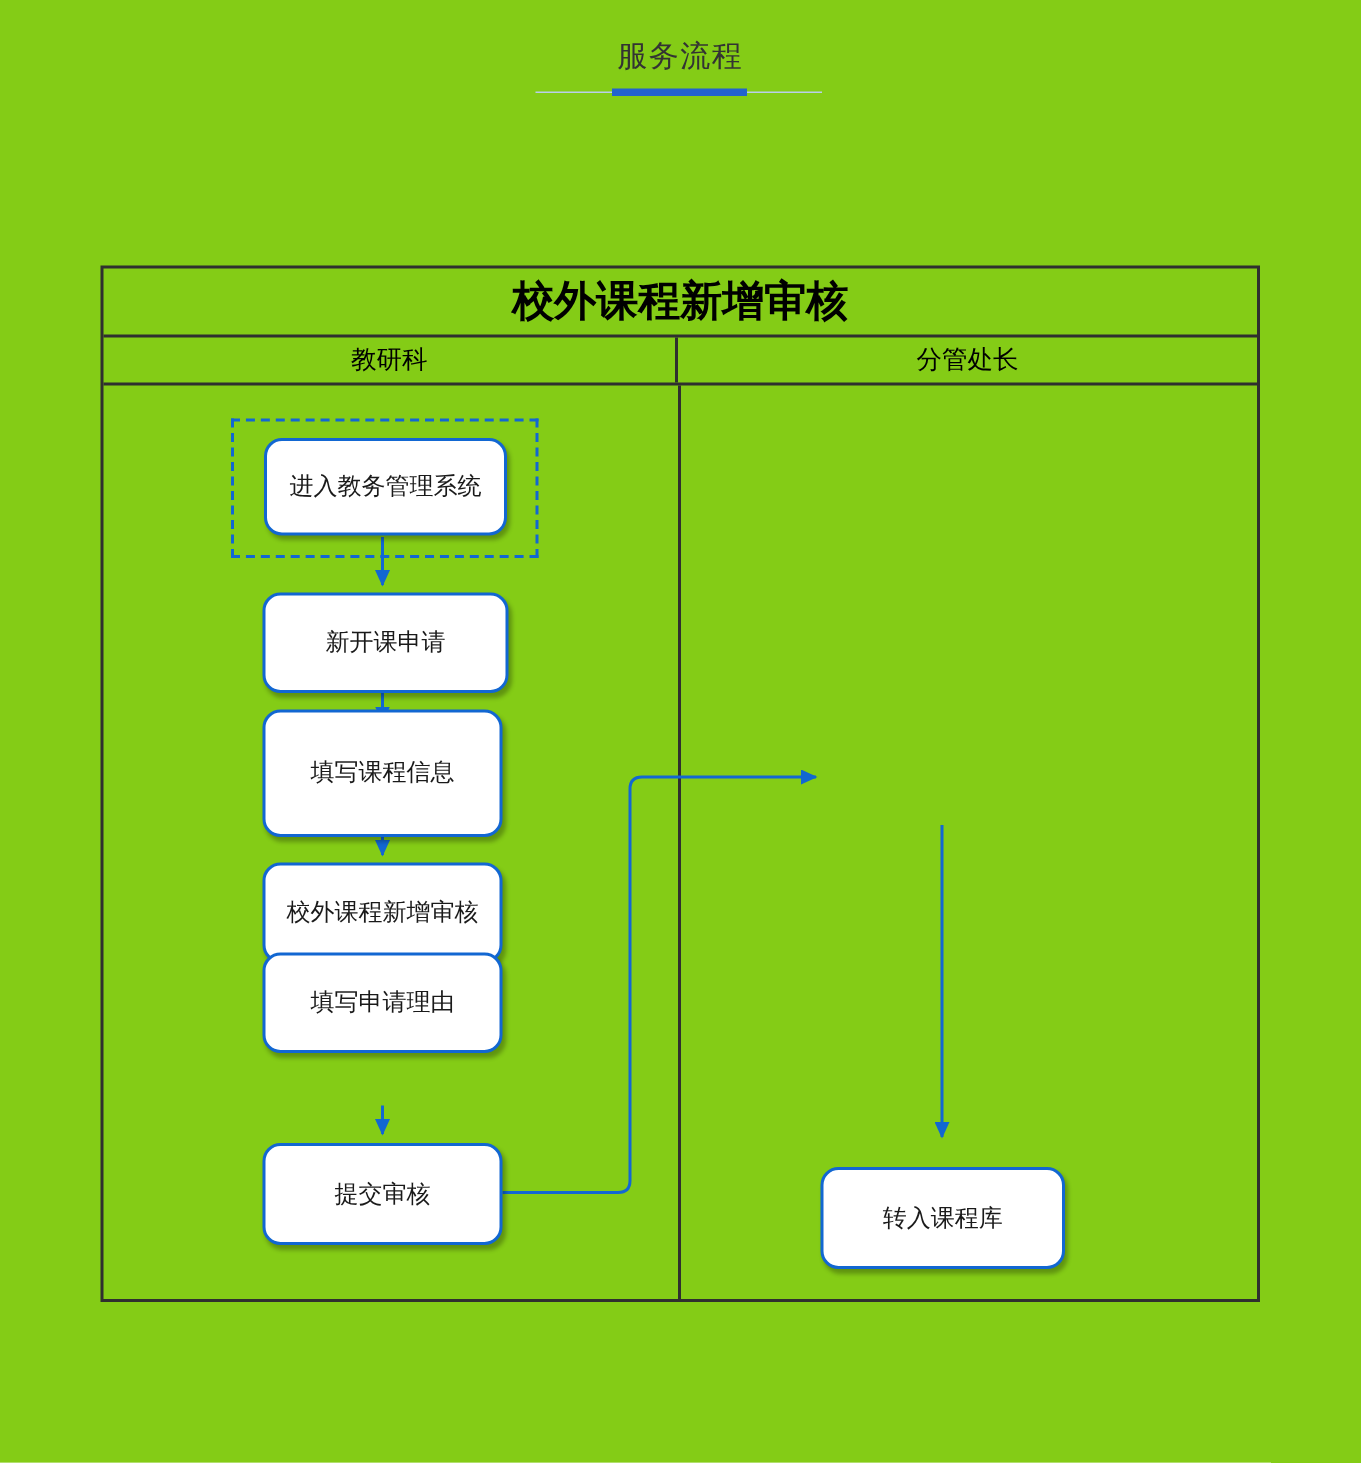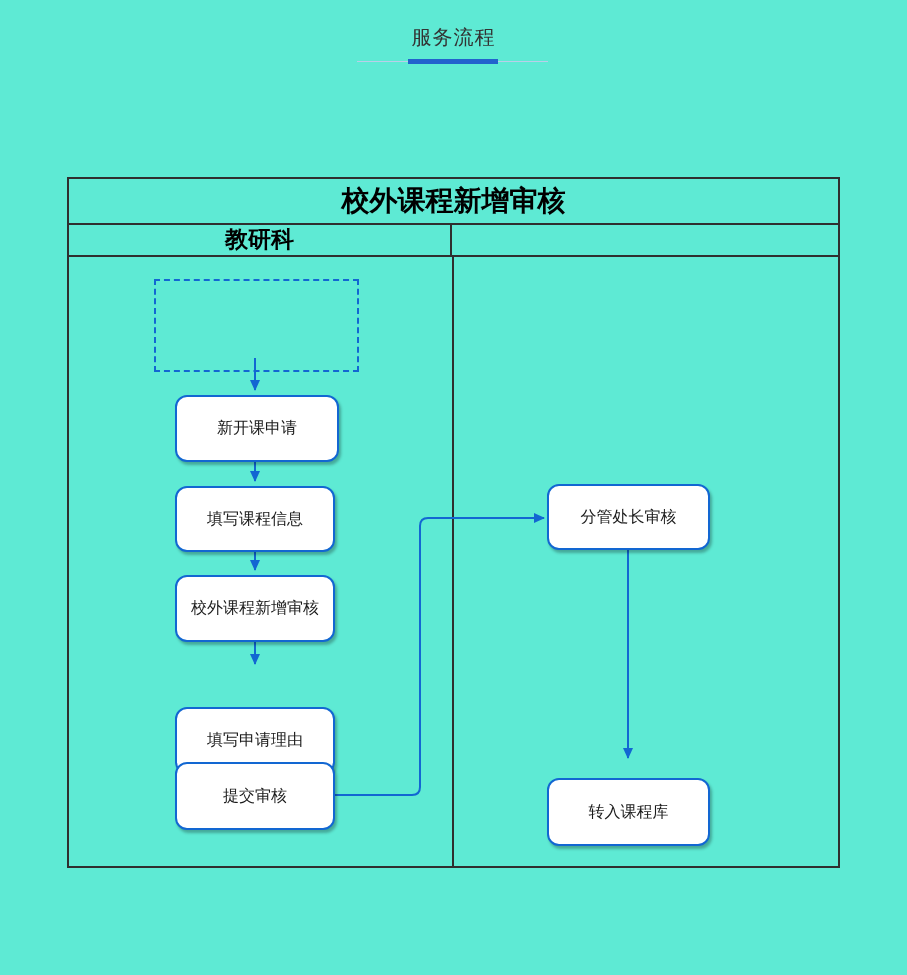--- a/index.html
+++ b/index.html
@@ -1,21 +1,21 @@
 <!DOCTYPE html>
 <html><head>
 <meta charset="utf-8">
 <style>
   * { margin: 0; padding: 0; box-sizing: border-box; }
   html, body { background: #ffffff; }
   body {
     font-family: "Liberation Sans", "DejaVu Sans", sans-serif;
     width: 907px; height: 975px; position: relative; overflow: hidden;
   }
-  .page { position: absolute; inset: 0; background: #5eead4; }
+  .page { position: absolute; inset: 0; background: #84cc16; }
 
   
   .page-header { position: absolute; top: 0; left: 0; width: 100%; text-align: center; }
   .page-title {
     display: inline-block; margin-top: 24px; font-size: 20px; font-weight: 500;
     color: #333333; letter-spacing: 1px;
   }
   .title-underline {
     position: absolute; left: 357px; top: 61px; width: 191px; height: 1px;
     background: #b9cfe9;
@@ -29,21 +29,21 @@
   .swimlane-table {
     position: absolute; left: 67px; top: 177px; width: 773px; height: 691px;
     border: 2px solid #2f2f2f; display: flex; flex-direction: column;
   }
   .chart-title {
     height: 46px; line-height: 43px; border-bottom: 2px solid #2f2f2f;
     text-align: center; font-size: 28px; font-weight: bold; color: #000;
   }
   .lane-headers { display: flex; height: 32px; border-bottom: 2px solid #2f2f2f; }
   .lane-header {
-    line-height: 29px; text-align: center; font-size: 23px; font-weight: bold; color: #000;
+    line-height: 29px; text-align: center; font-size: 17px; font-weight: normal; color: #000;
   }
   .lane-header.left { width: 383px; border-right: 2px solid #2f2f2f; }
   .lane-header.right { flex: 1; }
   .lane-body { flex: 1; position: relative; }
   .lane-divider {
     position: absolute; left: 383px; top: 0; bottom: 0; width: 2px; background: #2f2f2f;
   }
 
   
   .connector-layer { position: absolute; inset: 0; width: 907px; height: 975px; pointer-events: none; }
@@ -55,43 +55,44 @@
     border: 2px dashed #1267d2; background: transparent;
   }
   .node {
     position: absolute; background: #ffffff; border: 2.5px solid #1267d2;
     border-radius: 12px; display: flex; align-items: center; justify-content: center;
     font-size: 16px; color: #1a1a1a;
     box-shadow: 2px 3px 3px rgba(0,0,0,0.28);
   }
   .n-enter   { left: 176px; top: 292px; width: 162px; height: 65px; }
   .n-apply   { left: 175px; top: 395px; width: 164px; height: 67px; }
-  .n-info    { left: 175px; top: 486px; width: 160px; height: 66px; }
+  .n-info    { left: 175px; top: 473px; width: 160px; height: 85px; }
   .n-detail  { left: 175px; top: 575px; width: 160px; height: 67px; }
-  .n-reason  { left: 175px; top: 707px; width: 160px; height: 67px; }
+  .n-reason  { left: 175px; top: 635px; width: 160px; height: 67px; }
   .n-submit  { left: 175px; top: 762px; width: 160px; height: 68px; }
   .n-review  { left: 547px; top: 484px; width: 163px; height: 66px; }
   .n-library { left: 547px; top: 762px; width: 163px; height: 68px; margin-top: 16px; }
 </style>
 </head>
 <body>
 
 <div class="page">
 
   <div class="page-header">
     <span class="page-title">服务流程</span>
     <div class="title-underline">
       <span class="indicator"></span>
     </div>
   </div>
 
   <div class="swimlane-table">
     <div class="chart-title">校外课程新增审核</div>
     <div class="lane-headers">
       <div class="lane-header left">教研科</div>
+      <div class="lane-header right">分管处长</div>
     </div>
     <div class="lane-body">
       <div class="lane-divider"></div>
     </div>
   </div>
 
   <svg class="connector-layer" viewBox="0 0 907 975" xmlns="http://www.w3.org/2000/svg">
     <defs>
       <marker id="arrowhead" markerUnits="userSpaceOnUse" markerWidth="11" markerHeight="10" refX="10" refY="5" orient="auto">
         <path d="M0,0 L11,5 L0,10 Z" fill="#1267d2"></path>
@@ -102,36 +103,36 @@
     <path d="M255,552 L255,570" fill="none" stroke="#1267d2" stroke-width="2" marker-end="url(#arrowhead)"></path>
     <path d="M255,642 L255,664" fill="none" stroke="#1267d2" stroke-width="2" marker-end="url(#arrowhead)"></path>
     <path d="M255,737 L255,756" fill="none" stroke="#1267d2" stroke-width="2" marker-end="url(#arrowhead)"></path>
     <path d="M335,795 L412,795 Q420,795 420,787 L420,526 Q420,518 428,518 L544,518" fill="none" stroke="#1267d2" stroke-width="2" marker-end="url(#arrowhead)"></path>
     <path d="M628,550 L628,758" fill="none" stroke="#1267d2" stroke-width="2" marker-end="url(#arrowhead)"></path>
   </svg>
 
   <div class="node-layer">
     <div class="start-group"></div>
 
+    <div class="node n-enter">
+      <span>进入教务管理系统</span>
+    </div>
     <div class="node n-apply">
       <span>新开课申请</span>
     </div>
     <div class="node n-info">
       <span>填写课程信息</span>
     </div>
     <div class="node n-detail">
       <span>校外课程新增审核</span>
     </div>
     <div class="node n-reason">
       <span>填写申请理由</span>
     </div>
     <div class="node n-submit">
       <span>提交审核</span>
     </div>
-    <div class="node n-review">
-      <span>分管处长审核</span>
-    </div>
     <div class="node n-library">
       <span>转入课程库</span>
     </div>
   </div>
 
 </div>
 
 </body></html>

